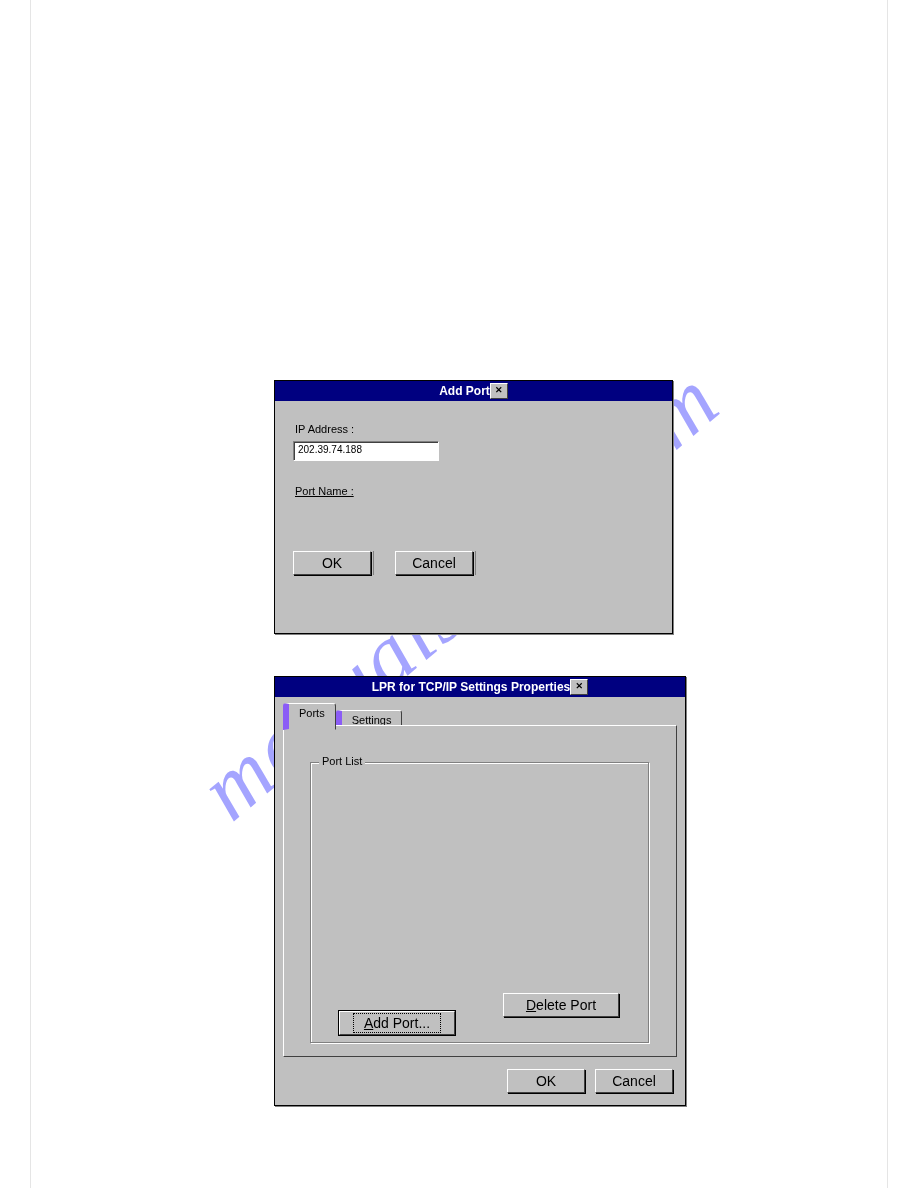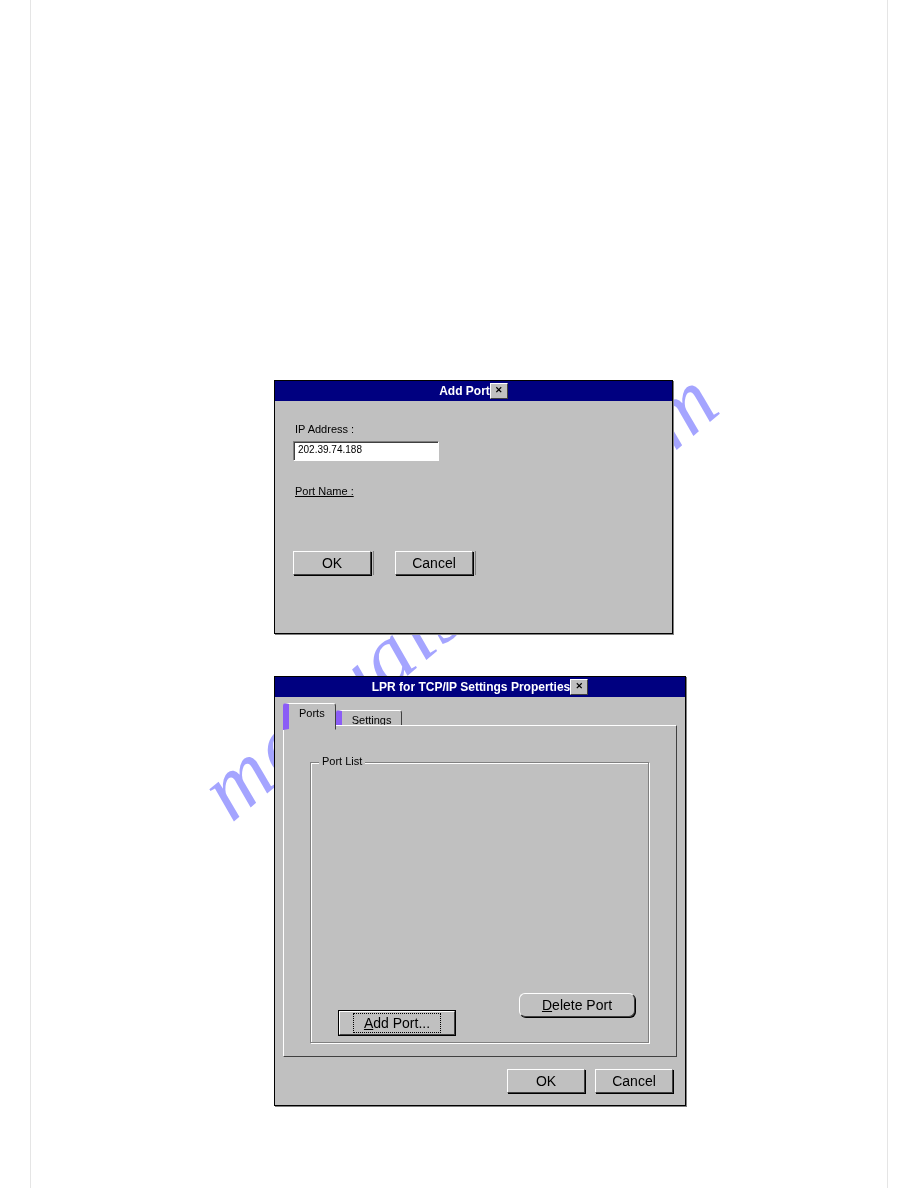--- a/index.html
+++ b/index.html
@@ -251,21 +251,21 @@
 
     <div class="tab-panel">
 
       <div class="groupbox" style="left:26px; top:36px; width:338px; height:280px;">
         <span class="groupbox-label">Port List</span>
 
 
         <div class="win-button win-button-default" style="left:28px; top:248px; width:114px; height:22px;">
           <span class="default-inner"><span class="underline-char">A</span>dd Port...</span>
         </div>
-        <div class="win-button" style="left:208px; top:230px; width:114px; height:22px;border-radius:6px;">
+        <div class="win-button" style="left:192px; top:230px; width:114px; height:22px;">
           <span><span class="underline-char">D</span>elete Port</span>
         </div>
       </div>
     </div>
 
     <div class="win-button" style="right:100px; bottom:12px; width:76px; height:22px;">OK</div>
     <div class="win-button" style="right:12px; bottom:12px; width:76px; height:22px;">Cancel</div>
   </div>
 </div>
 

